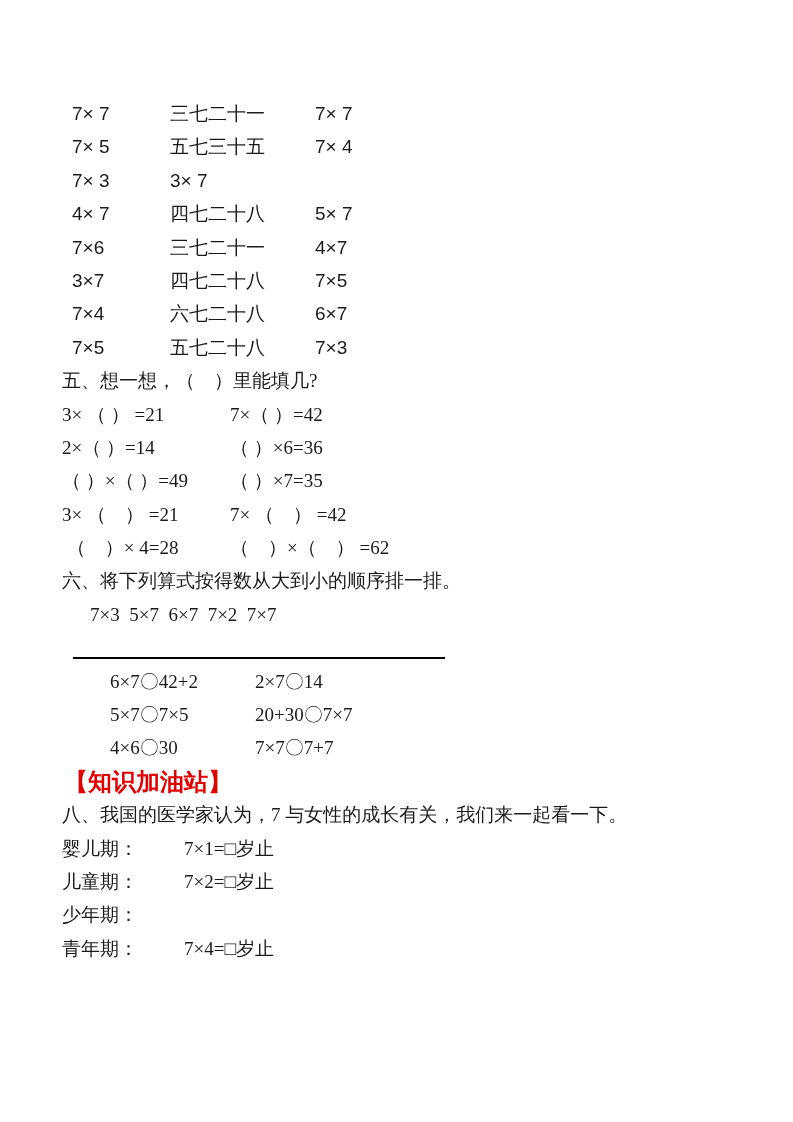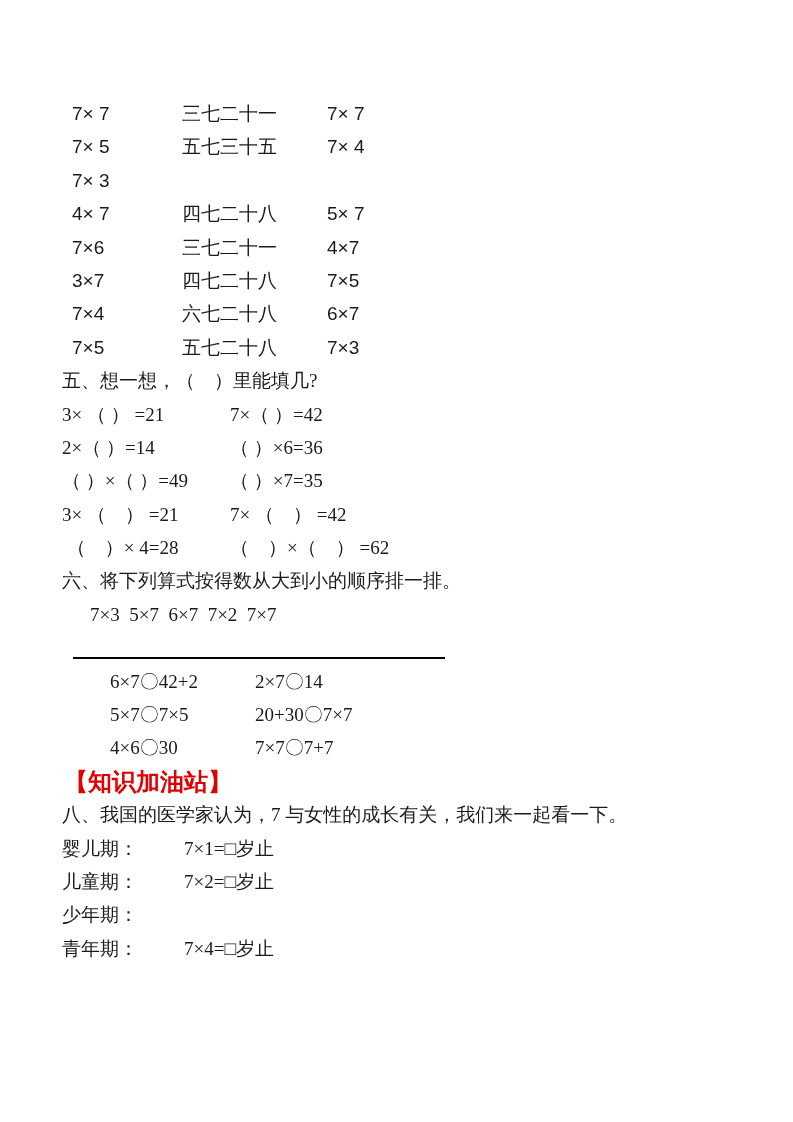--- a/index.html
+++ b/index.html
@@ -16,21 +16,21 @@
     overflow: hidden;
   }
   .line { line-height: 33.4px; height: 33.4px; margin: 0; white-space: pre; }
   .serif { font-family: "Liberation Serif", "DejaVu Serif", serif; }
   .sans  { font-family: "Liberation Sans", "DejaVu Sans", sans-serif; }
   .bindtext { white-space: pre; }
 
   
   .match-row { display: flex; margin-left: 10px; }
   .match-row .c1 { width: 98px;  flex: 0 0 98px; }
-  .match-row .c2 { width: 145px; flex: 0 0 145px; margin-left: 12px; }
+  .match-row .c2 { width: 145px; flex: 0 0 145px; }
   .match-row .c3 { flex: 1; }
 
   
   .s5-row { display: flex; }
   .s5-row .c1 { width: 168px; flex: 0 0 168px; }
   .s5-row .c2 { flex: 1; }
 
   
   .s6-expressions { margin-left: 28px; }
 
@@ -72,20 +72,21 @@
       <span class="c2 serif bindtext">三七二十一</span>
       <span class="c3 sans bindtext">7× 7</span>
     </div>
     <div class="line match-row">
       <span class="c1 sans bindtext">7× 5</span>
       <span class="c2 serif bindtext">五七三十五</span>
       <span class="c3 sans bindtext">7× 4</span>
     </div>
     <div class="line match-row">
       <span class="c1 sans bindtext">7× 3</span>
+      <span class="c3 sans bindtext">3× 7</span>
     </div>
     <div class="line match-row">
       <span class="c1 sans bindtext">4× 7</span>
       <span class="c2 serif bindtext">四七二十八</span>
       <span class="c3 sans bindtext">5× 7</span>
     </div>
     <div class="line match-row">
       <span class="c1 sans bindtext">7×6</span>
       <span class="c2 serif bindtext">三七二十一</span>
       <span class="c3 sans bindtext">4×7</span>

